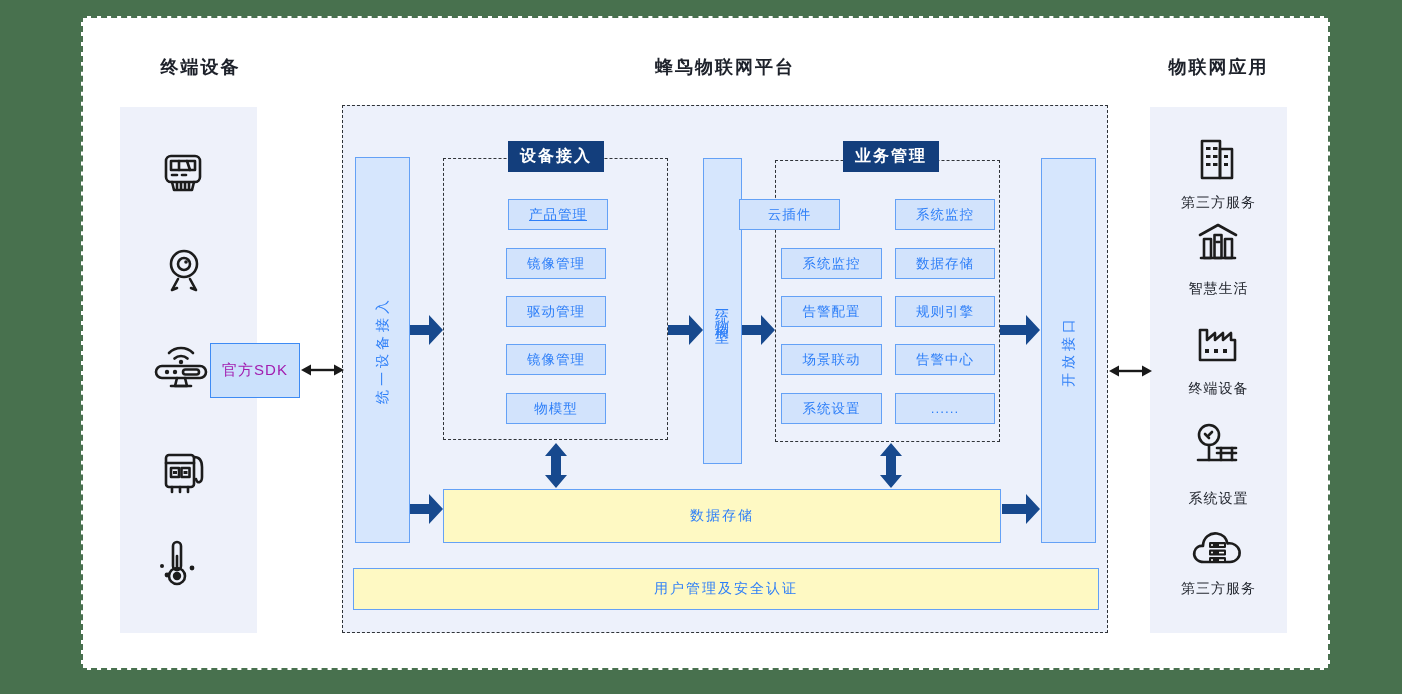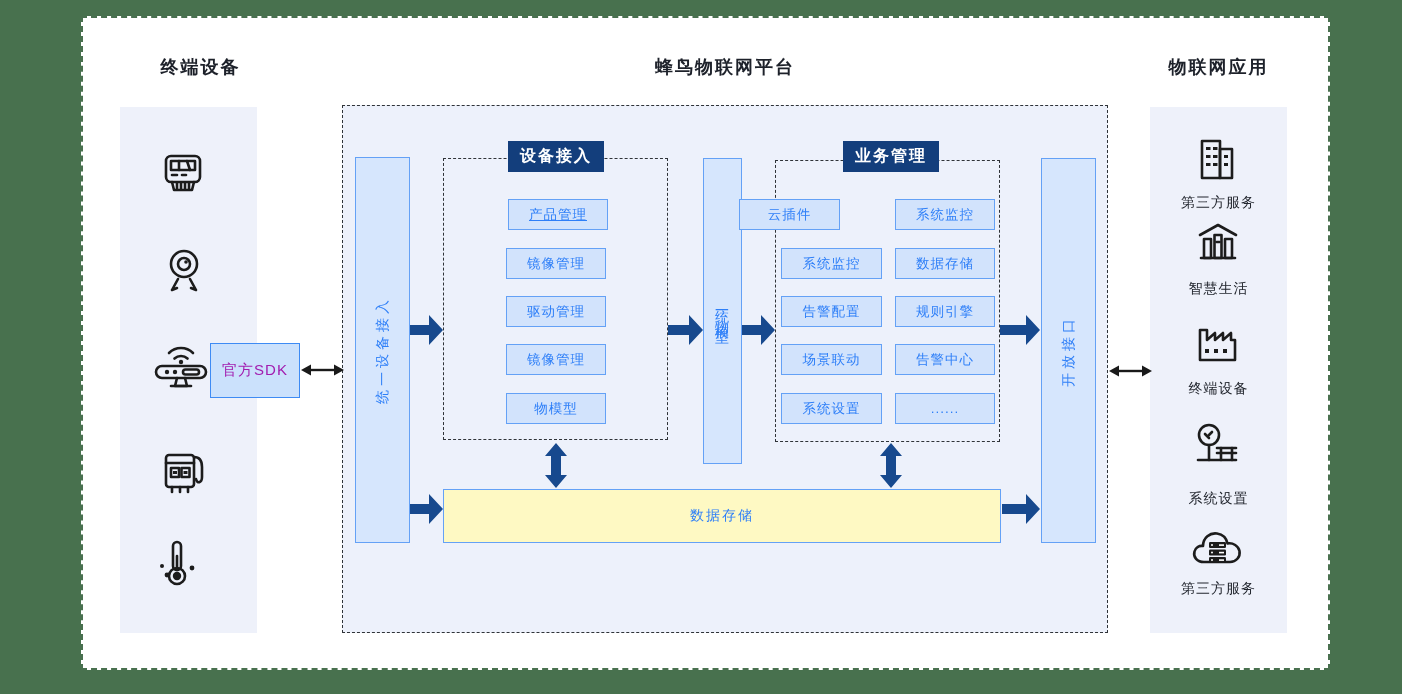--- a/index.html
+++ b/index.html
@@ -153,20 +153,21 @@
   <div class="btn" style="left:895px; top:248px;">数据存储</div>
   <div class="btn" style="left:895px; top:296px;">规则引擎</div>
   <div class="btn" style="left:895px; top:344px;">告警中心</div>
   <div class="btn" style="left:895px; top:393px;">......</div>
 
   <div class="vbar" style="left:1041px; top:158px; width:55px; height:385px;">
     <span class="rot">开放接口</span>
   </div>
 
   <div class="hbar" style="left:443px; top:489px; width:558px; height:54px;">数据存储</div>
+  <div class="hbar" style="left:353px; top:568px; width:746px; height:42px;">用户管理及安全认证</div>
 
   <div class="panel" style="left:1150px;"></div>
 
   <svg class="icon dev-icon" style="left:1194px; top:136px;" width="46" height="48" viewBox="0 0 46 48">
     <rect x="8" y="5" width="18" height="37"></rect>
     <rect x="26" y="13" width="12" height="29"></rect>
     <rect class="fl" x="12" y="11" width="4.5" height="3"></rect>
       <rect class="fl" x="19" y="11" width="4.5" height="3"></rect>
     <rect class="fl" x="12" y="19" width="4.5" height="3"></rect>
       <rect class="fl" x="19" y="19" width="4.5" height="3"></rect>

